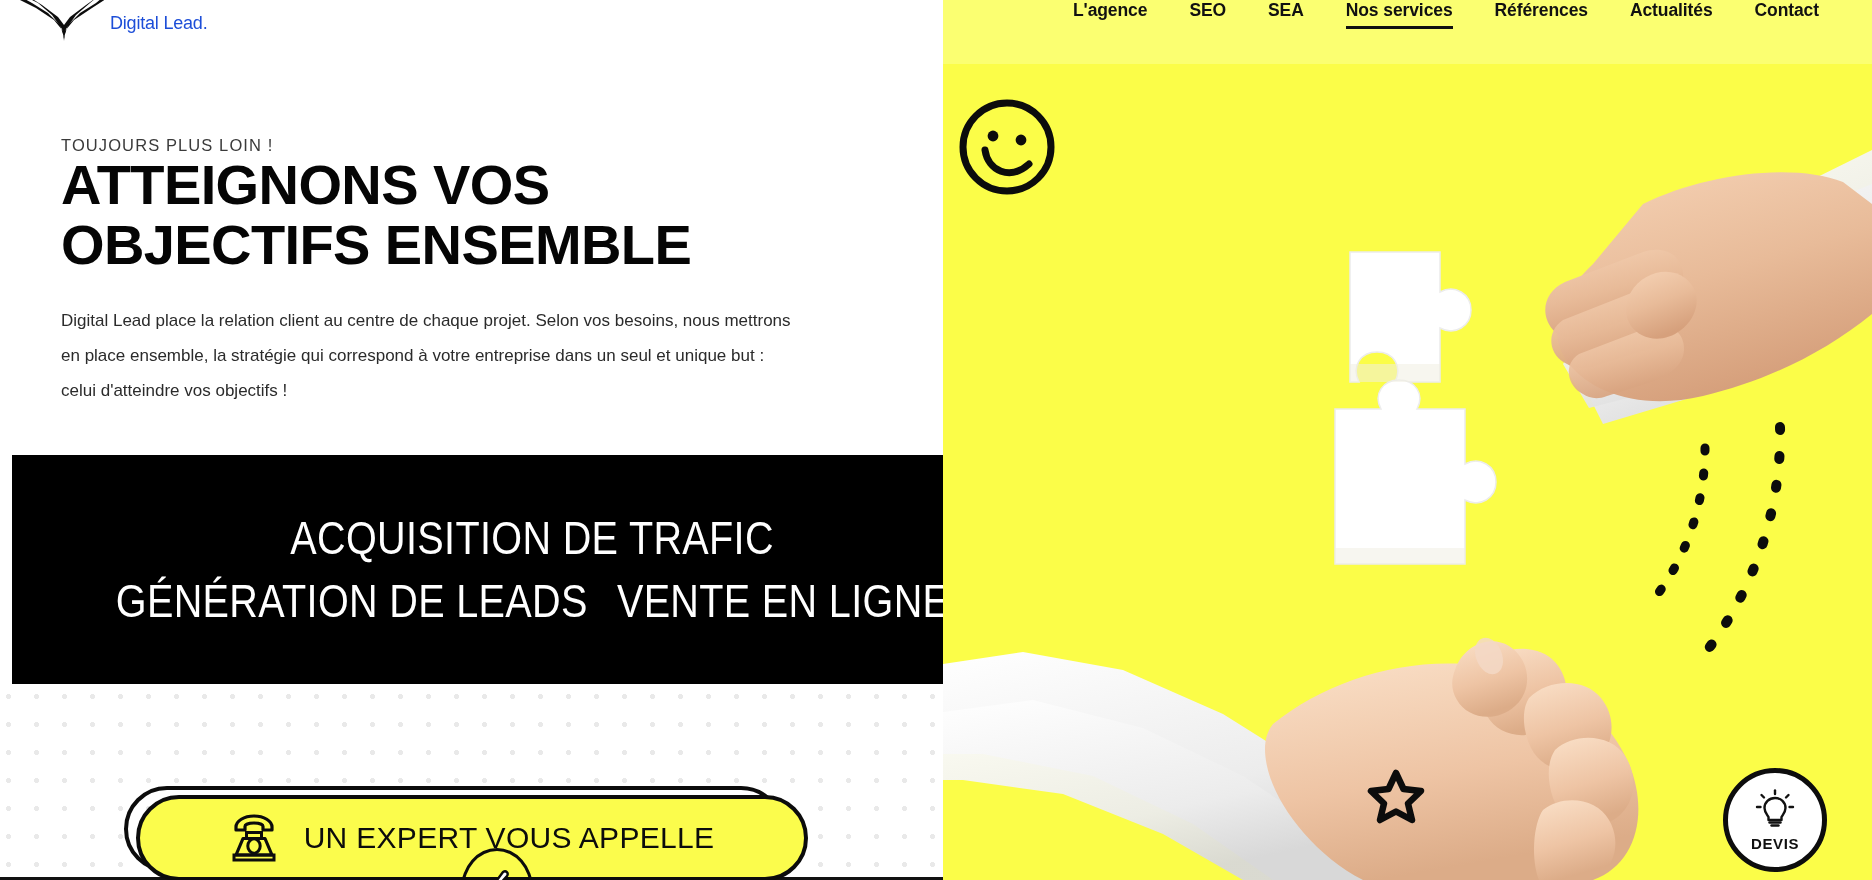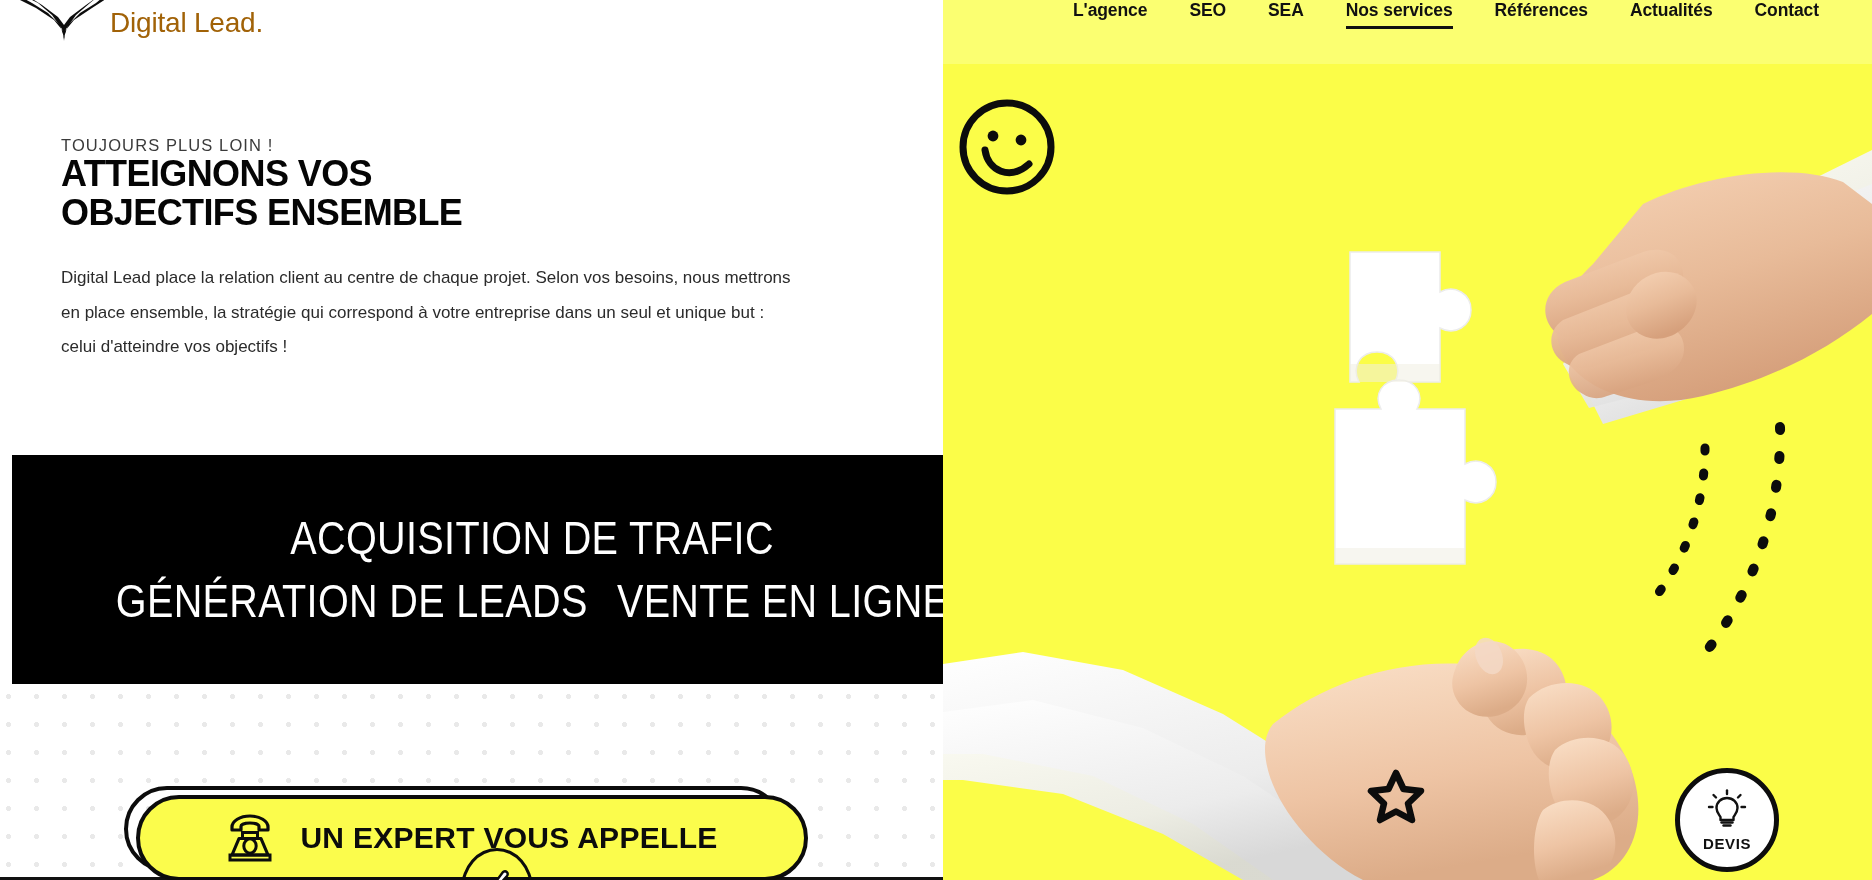--- a/index.html
+++ b/index.html
@@ -16,21 +16,21 @@
     position:absolute; top:0; left:0; width:1872px; height:64px;
     display:flex; align-items:flex-start; z-index:30;
   }
   .header-left {
     width:943px; height:64px; background:#ffffff;
     display:flex; align-items:center; padding-left:8px;
   }
   .logo-wrap { display:flex; align-items:center; gap:6px; margin-top:-24px; }
   .logo-mark { width:96px; height:58px; display:block; }
   .logo-text {
-    font-size:28px; font-weight:500; color:#a16207;
+    font-size:18px; font-weight:500; color:#1d4ed8;
     letter-spacing:-0.2px; margin-top:6px;
   }
   .header-right {
     width:929px; height:64px; background:#fbff71;
     display:flex; align-items:flex-start; justify-content:flex-end;
     padding-right:32px; padding-top:0px;
   }
   .nav { display:flex; align-items:flex-start; gap:0; margin-top:-4px; }
   .nav-item {
     position:relative;
@@ -47,21 +47,21 @@
   .left-col {
     position:absolute; top:64px; left:0; width:943px; height:816px;
     background:#ffffff; overflow:hidden;
   }
   .intro { padding:72px 0 0 61px; }
   .eyebrow {
     font-size:16.5px; color:#3a3a3a; letter-spacing:1.1px;
     font-weight:400; 
   }
   .headline {
-    font-size:36px; line-height:1.08; font-weight:800;
+    font-size:56px; line-height:1.08; font-weight:800;
     color:#050505; letter-spacing:-0.6px; text-transform:uppercase;
   }
   .headline .l2 { display:block; }
   .body-copy {
     margin-top:28px; font-size:17px; line-height:2.05;
     color:#2b2b2b; max-width:730px; font-weight:400;
   }
 
   
   .band {
@@ -99,21 +99,21 @@
     border:4px solid #0c0c0c; background:transparent;
   }
   .cta-btn {
     position:absolute; top:9px; left:12px;
     width:672px; height:86px; border-radius:50px;
     background:#fbfc4c; border:4.5px solid #0c0c0c;
     display:flex; align-items:center; justify-content:center; gap:26px;
     cursor:pointer;
   }
   .cta-label {
-    font-size:30px; font-weight:700; color:#0c0c0c;
+    font-size:30px; font-weight:400; color:#0c0c0c;
     letter-spacing:0.3px; text-transform:uppercase;
   }
   .cta-hand {
     position:absolute; top:62px; left:337px;
     width:72px; height:82px; border-radius:50%;
     border:3.5px solid #0c0c0c;
     background:transparent; overflow:hidden;
     display:flex; align-items:center; justify-content:center;
   }
 
@@ -122,21 +122,21 @@
     position:absolute; top:64px; left:943px; width:929px; height:816px;
     background:#fbfd48; overflow:hidden;
   }
   .deco { position:absolute; }
   .smiley { top:31px; left:12px; }
   .star    { top:704px; left:424px; }
   .arc-a   { top:378px; left:700px; }
   .arc-b   { top:355px; left:745px; }
 
   .devis {
-    position:absolute; top:704px; left:732px;
+    position:absolute; top:704px; left:780px;
     width:104px; height:104px; border-radius:50%;
     background:#ffffff; border:5px solid #0d0d0d;
     display:flex; flex-direction:column;
     align-items:center; justify-content:center; gap:4px;
     cursor:pointer;
   }
   .devis-label {
     font-size:15px; font-weight:700; color:#111111; letter-spacing:0.6px;
   }
 

